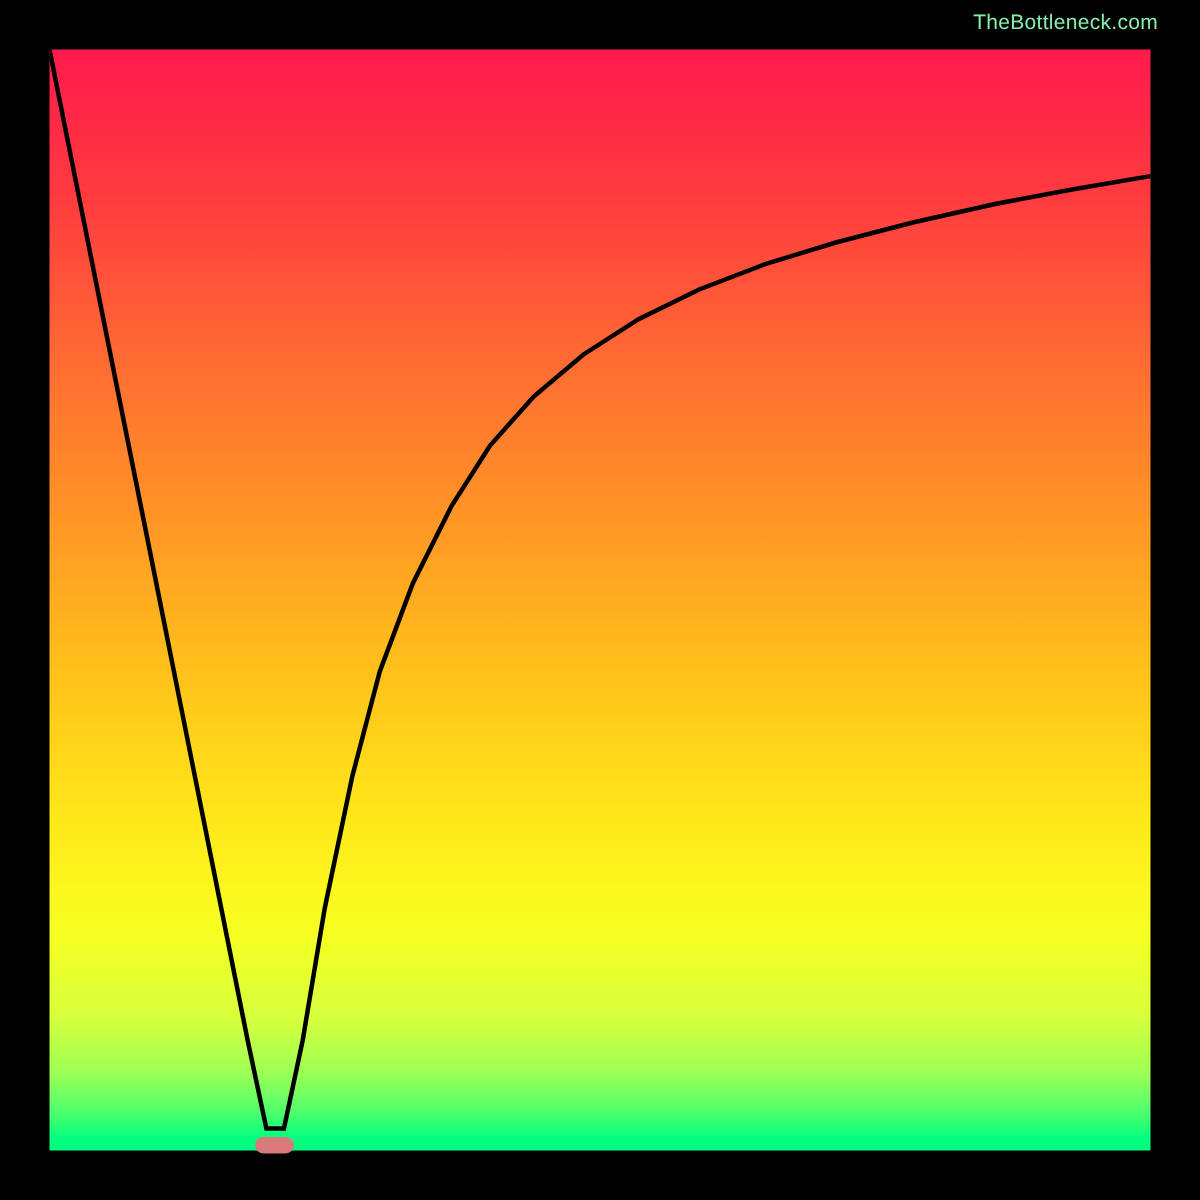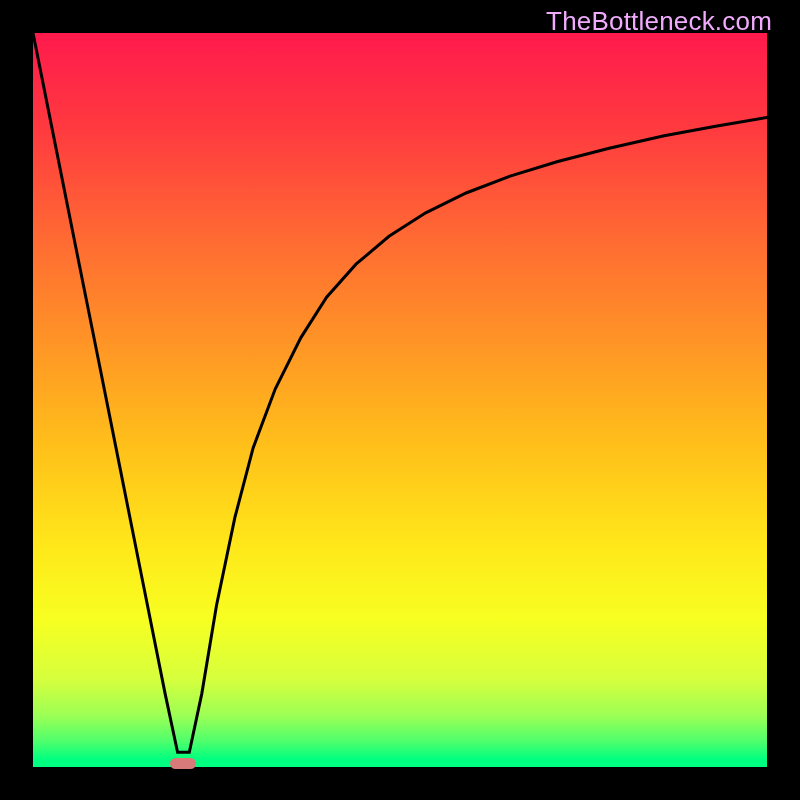--- a/index.html
+++ b/index.html
@@ -37,22 +37,22 @@
       #9cff55 93%,
       #4eff6c 96.5%,
       #00ff80 99%,
       #00ff80 100%
     );
   }
   .watermark {
     position: absolute;
     top: 6px;
     right: 28px;
-    color: #f0abfc;
-    font-size: 26px;
+    color: #86efac;
+    font-size: 14px;
     font-weight: 500;
     letter-spacing: 0.2px;
   }
   .curve {
     position: absolute;
     top: 33px;
     left: 33px;
     width: 734px;
     height: 734px;
     pointer-events: none;

